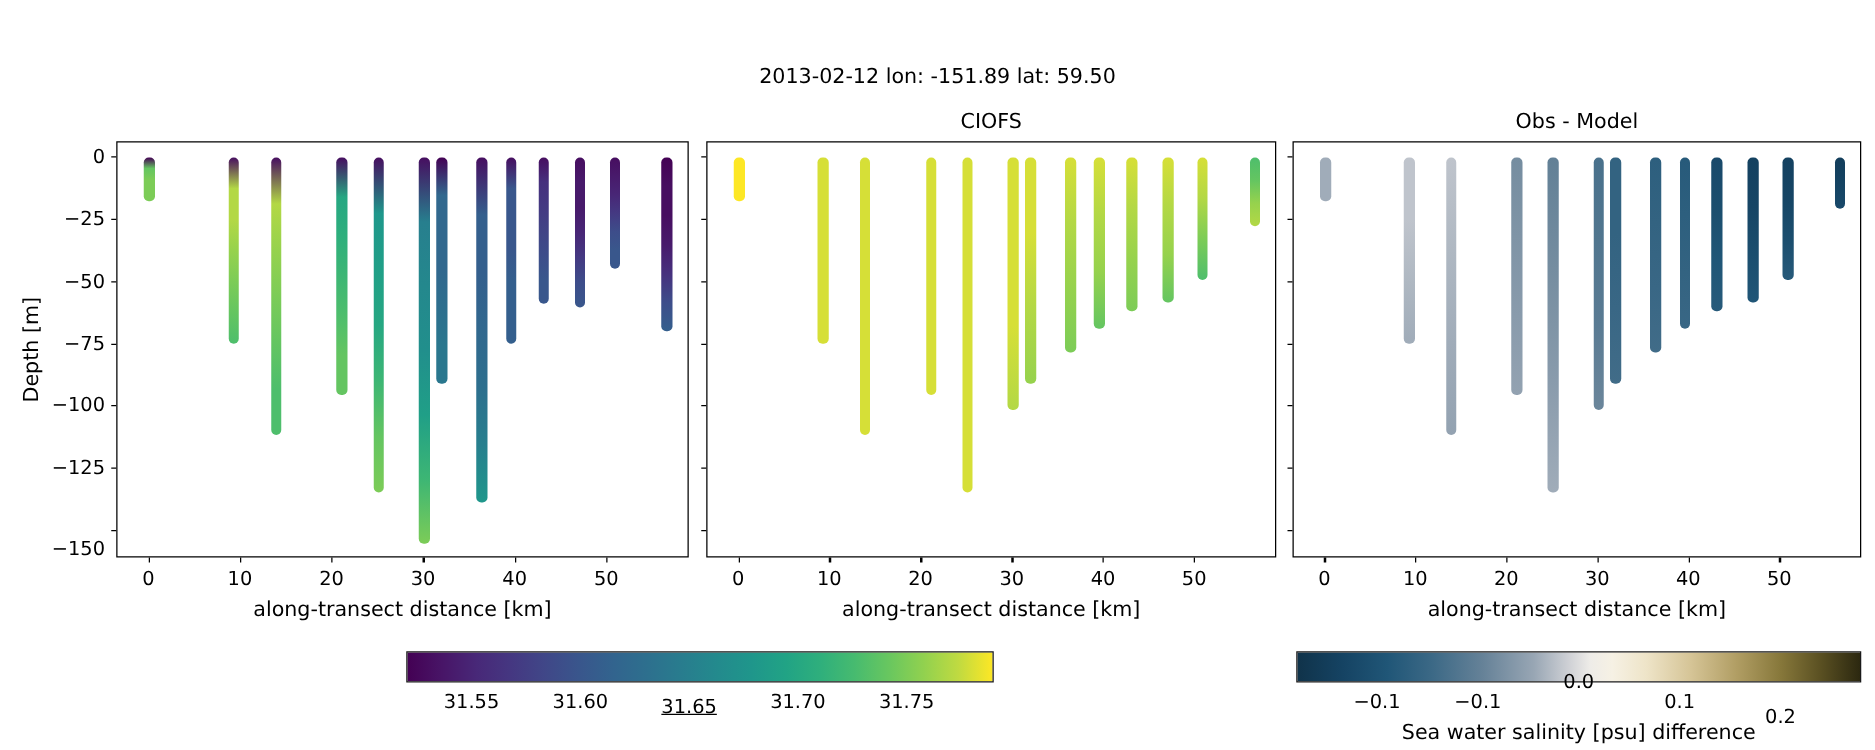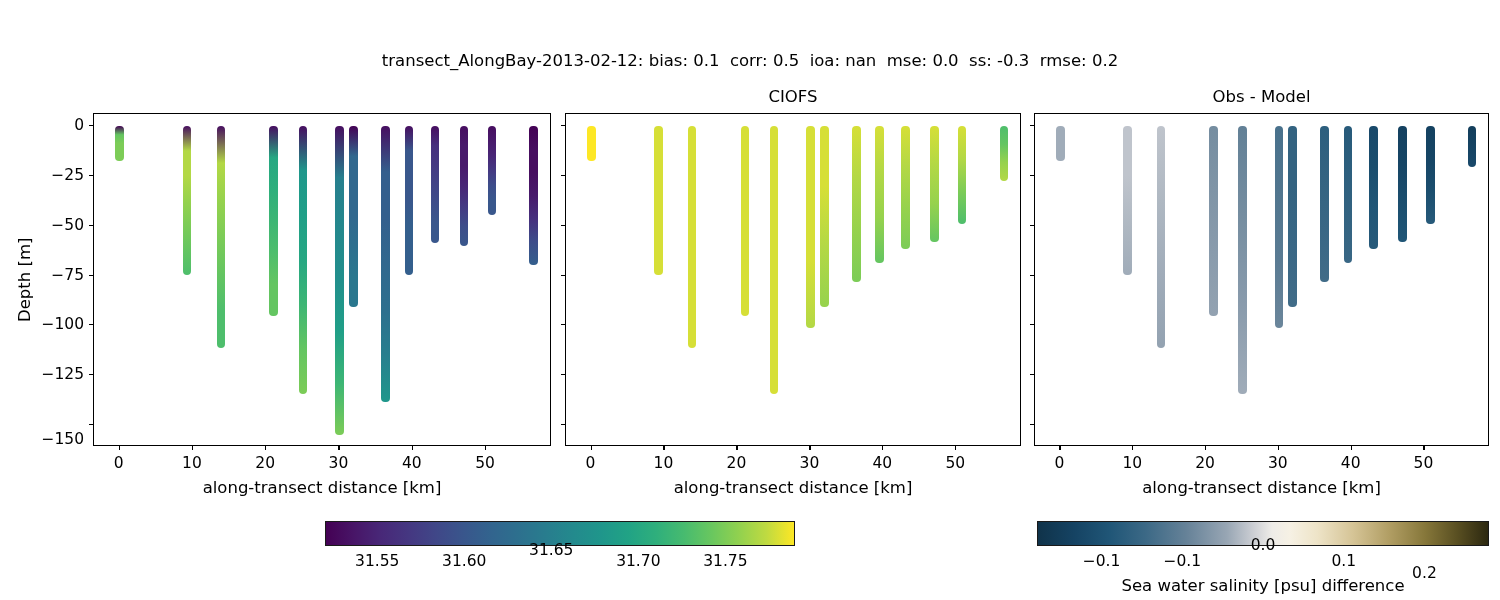--- a/index.html
+++ b/index.html
@@ -97,21 +97,20 @@
     text-align: center;
     font-size: 16.5px;
     white-space: nowrap;
   }
 </style>
 </head>
 <body>
 
 <div id="figure">
   <div class="suptitle">
-    <div>transect_AlongBay-2013-02-12: bias: 0.1  corr: 0.5  ioa: nan  mse: 0.0  ss: -0.3  rmse: 0.2</div>
     <div>2013-02-12 lon: -151.89 lat: 59.50</div>
     <div>Gwa: Salinity from CTD transect</div>
   </div>
   <div id="panels-host">
       <div class="panel" style="left: 93px; top: 113px; width: 458px; height: 333px;">
         <div class="axes" style="width: 458px; height: 333px;">
           <div class="cast" style="left: 21.398px; top: 11.9641px; width: 8.5px; height: 34.8952px; background: linear-gradient(rgb(68, 1, 84) 0%, rgb(100, 197, 97) 25%, rgb(124, 204, 87) 50%, rgb(124, 204, 87) 75%, rgb(124, 204, 87) 100%);"></div>
           <div class="cast" style="left: 88.8156px; top: 11.9641px; width: 8.5px; height: 148.554px; background: linear-gradient(rgb(71, 14, 96) 0%, rgb(179, 216, 69) 16.7%, rgb(179, 216, 69) 33.3%, rgb(150, 210, 77) 50%, rgb(124, 204, 87) 66.7%, rgb(100, 197, 97) 83.3%, rgb(78, 190, 108) 100%);"></div>
           <div class="cast" style="left: 122.524px; top: 11.9641px; width: 8.5px; height: 222.332px; background: linear-gradient(rgb(71, 14, 96) 0%, rgb(179, 216, 69) 16.7%, rgb(150, 210, 77) 33.3%, rgb(124, 204, 87) 50%, rgb(100, 197, 97) 66.7%, rgb(78, 190, 108) 83.3%, rgb(78, 190, 108) 100%);"></div>
           <div class="cast" style="left: 175.286px; top: 11.9641px; width: 8.5px; height: 190.428px; background: linear-gradient(rgb(71, 14, 96) 0%, rgb(38, 167, 130) 16.7%, rgb(46, 175, 124) 33.3%, rgb(61, 182, 116) 50%, rgb(78, 190, 108) 66.7%, rgb(100, 197, 97) 83.3%, rgb(100, 197, 97) 100%);"></div>
@@ -229,21 +228,21 @@
         <div class="tick-mark ytick-mark" style="left: -4px; top: 261.216px;"></div>
         <div class="tick-mark ytick-mark" style="left: -4px; top: 311.066px;"></div>
         <div class="axis-xlabel" style="top: 365px;">along-transect distance [km]</div>
       </div>
     </div>
   <div id="colorbars-host">
       <div class="cbar-wrap" style="left: 325px; top: 521px; width: 420px; height: 25px;">
         <div class="cbar" style="width: 470px; height: 25px; background: linear-gradient(to right, rgb(68, 1, 84) 0%, rgb(72, 21, 103) 5.9%, rgb(72, 40, 120) 11.8%, rgb(69, 55, 129) 17.6%, rgb(64, 71, 136) 23.5%, rgb(57, 86, 140) 29.4%, rgb(50, 100, 142) 35.3%, rgb(45, 112, 142) 41.2%, rgb(40, 125, 142) 47.1%, rgb(35, 138, 141) 52.9%, rgb(31, 150, 139) 58.8%, rgb(33, 163, 133) 64.7%, rgb(47, 175, 124) 70.6%, rgb(71, 187, 111) 76.5%, rgb(105, 199, 95) 82.4%, rgb(145, 209, 79) 88.2%, rgb(191, 218, 65) 94.1%, rgb(253, 231, 37) 100%);"></div>
         <div class="tick-label xtick-label" style="left: 52.2222px; top: 31px;">31.55</div>
         <div class="tick-label xtick-label" style="left: 139.259px; top: 31px;">31.60</div>
-        <div class="tick-label xtick-label" style="left: 226.296px; top: 20px;">31.65</div>
+        <div class="tick-label xtick-label" style="left: 226.296px; top: 35px; text-decoration: underline;">31.65</div>
         <div class="tick-label xtick-label" style="left: 313.333px; top: 31px;">31.70</div>
         <div class="tick-label xtick-label" style="left: 400.37px; top: 31px;">31.75</div>
       </div>
       <div class="cbar-wrap" style="left: 1037px; top: 521px; width: 452px; height: 25px;">
         <div class="cbar" style="width: 452px; height: 25px; background: linear-gradient(to right, rgb(16, 51, 74) 0%, rgb(21, 67, 99) 8%, rgb(32, 86, 119) 16%, rgb(60, 105, 134) 24%, rgb(102, 130, 152) 33%, rgb(152, 166, 180) 42%, rgb(205, 207, 212) 48%, rgb(238, 236, 232) 52%, rgb(246, 241, 228) 56%, rgb(238, 228, 200) 62%, rgb(213, 196, 150) 70%, rgb(177, 158, 100) 78%, rgb(134, 119, 58) 86%, rgb(90, 80, 34) 93%, rgb(44, 40, 16) 100%);"></div>
         <div class="tick-label xtick-label" style="left: 64.5714px; top: 31px;">−0.1</div>
         <div class="tick-label xtick-label" style="left: 145.286px; top: 31px;">−0.1</div>
         <div class="tick-label xtick-label" style="left: 226px; top: 15px;">0.0</div>
         <div class="tick-label xtick-label" style="left: 306.714px; top: 31px;">0.1</div>
         <div class="tick-label xtick-label" style="left: 387.429px; top: 31px; margin-top: 12px;">0.2</div>

